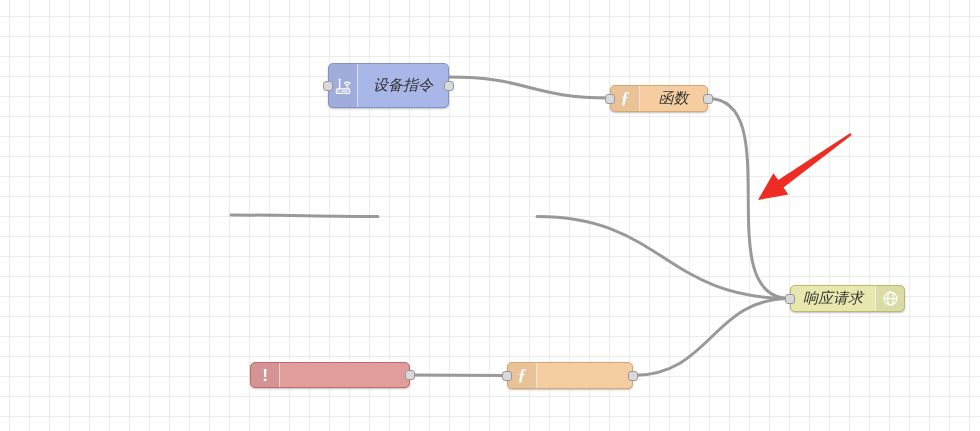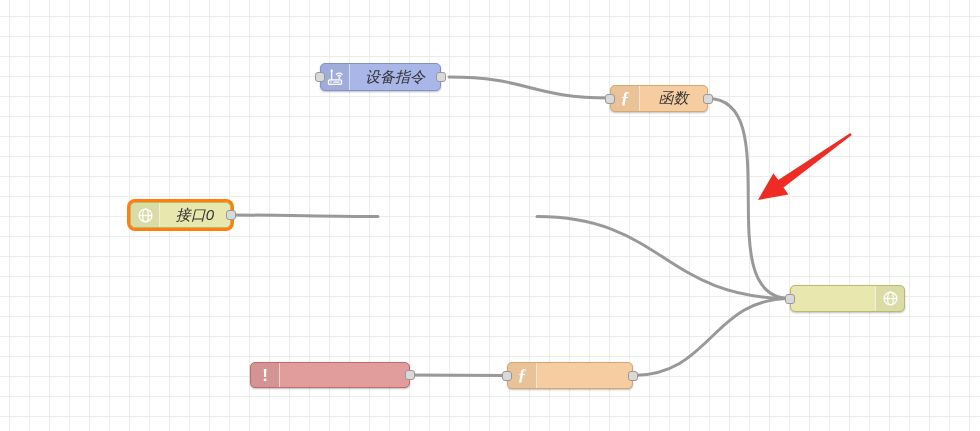--- a/index.html
+++ b/index.html
@@ -89,21 +89,21 @@
   <svg id="wire-layer" xmlns="http://www.w3.org/2000/svg">
       <path d="M 449 77 C 529 77, 530 98, 610 98" class="wire" stroke="#999999"></path>
       <path d="M 231 215 C 280 215, 329 216.5, 378 216.5" class="wire" stroke="#999999"></path>
       <path d="M 537 216.5 C 663 216.5, 664 298.5, 790 298.5" class="wire" stroke="#999999"></path>
       <path d="M 708 98.5 C 788 98.5, 708 298.5, 790 298.5" class="wire" stroke="#999999"></path>
       <path d="M 410 375 C 442 375, 475 375.5, 507 375.5" class="wire" stroke="#999999"></path>
       <path d="M 633 375.5 C 711 375.5, 712 298.5, 790 298.5" class="wire" stroke="#999999"></path>
       <polygon points="850.4,133.0 778.3,180.1 773.4,173.2 758,200 788.4,194.4 783.5,187.5 851.7,135.0" fill="#ee2c24"></polygon>
     </svg>
 
-<div class="node icon-left" style="left: 320px; top: 63px; width: 121px; height: 28px; background: rgb(169, 182, 232); border-color: rgb(129, 145, 203);">
+<div class="node icon-left" style="left: 328px; top: 63px; width: 121px; height: 45px; background: rgb(169, 182, 232); border-color: rgb(129, 145, 203);">
     <span class="icon-region">
         <svg width="18" height="18" viewBox="0 0 16 16">
           <g stroke="#fff" fill="none" stroke-width="1.2" stroke-linecap="round">
             <rect x="2.2" y="10.5" width="11.6" height="4" rx="1"></rect>
             <line x1="5" y1="10.5" x2="5" y2="3.2"></line>
             <path d="M9.3 5.6 a3.6 3.6 0 0 1 5 0"></path>
             <path d="M10.6 7.2 a1.8 1.8 0 0 1 2.4 0"></path>
             <line x1="7" y1="12.5" x2="11.6" y2="12.5"></line>
           </g>
           <circle cx="5" cy="2.4" r="1" fill="#fff"></circle>
@@ -116,43 +116,31 @@
       <span class="port out"></span>
     </div>
     <div class="node icon-left" style="left: 610px; top: 85px; width: 98px; height: 27px; background: rgb(246, 205, 160); border-color: rgb(211, 168, 113);">
     <span class="icon-region">
         <span class="glyph-f">ƒ</span>
       </span>
     <span class="node-label">函数</span>
   <span class="port in"></span>
       <span class="port out"></span>
     </div>
-    <div class="node icon-left selected" style="left: 130px; top: 202px; width: 101px; height: 26px; background: rgb(231, 231, 174); border-color: rgb(185, 186, 109);">
-    <span class="icon-region">
-        <svg width="17" height="17" viewBox="0 0 16 16">
-          <g stroke="rgba(255,255,255,0.92)" fill="none" stroke-width="1.3">
-            <circle cx="8" cy="8" r="6"></circle>
-            <ellipse cx="8" cy="8" rx="2.7" ry="6"></ellipse>
-            <line x1="2.2" y1="8" x2="13.8" y2="8"></line>
-          </g>
-        </svg>
-      </span>
-    <span class="node-label">接口0</span>
-  <span class="port out"></span>
-    </div>
     <div class="node icon-right" style="left: 790px; top: 285px; width: 115px; height: 27px; background: rgb(231, 231, 174); border-color: rgb(185, 186, 109);">
     <span class="icon-region">
         <svg width="17" height="17" viewBox="0 0 16 16">
           <g stroke="rgba(255,255,255,0.92)" fill="none" stroke-width="1.3">
             <circle cx="8" cy="8" r="6"></circle>
             <ellipse cx="8" cy="8" rx="2.7" ry="6"></ellipse>
             <line x1="2.2" y1="8" x2="13.8" y2="8"></line>
           </g>
         </svg>
       </span>
+    <span class="node-label">响应请求</span>
   <span class="port in"></span>
     </div>
     <div class="node icon-left" style="left: 250px; top: 362px; width: 160px; height: 26px; background: rgb(225, 156, 156); border-color: rgb(194, 106, 106);">
     <span class="icon-region">
         <span class="glyph-excl">!</span>
       </span>
   <span class="port out"></span>
     </div>
     <div class="node icon-left" style="left: 507px; top: 362px; width: 126px; height: 27px; background: rgb(246, 205, 160); border-color: rgb(211, 168, 113);">
     <span class="icon-region">

